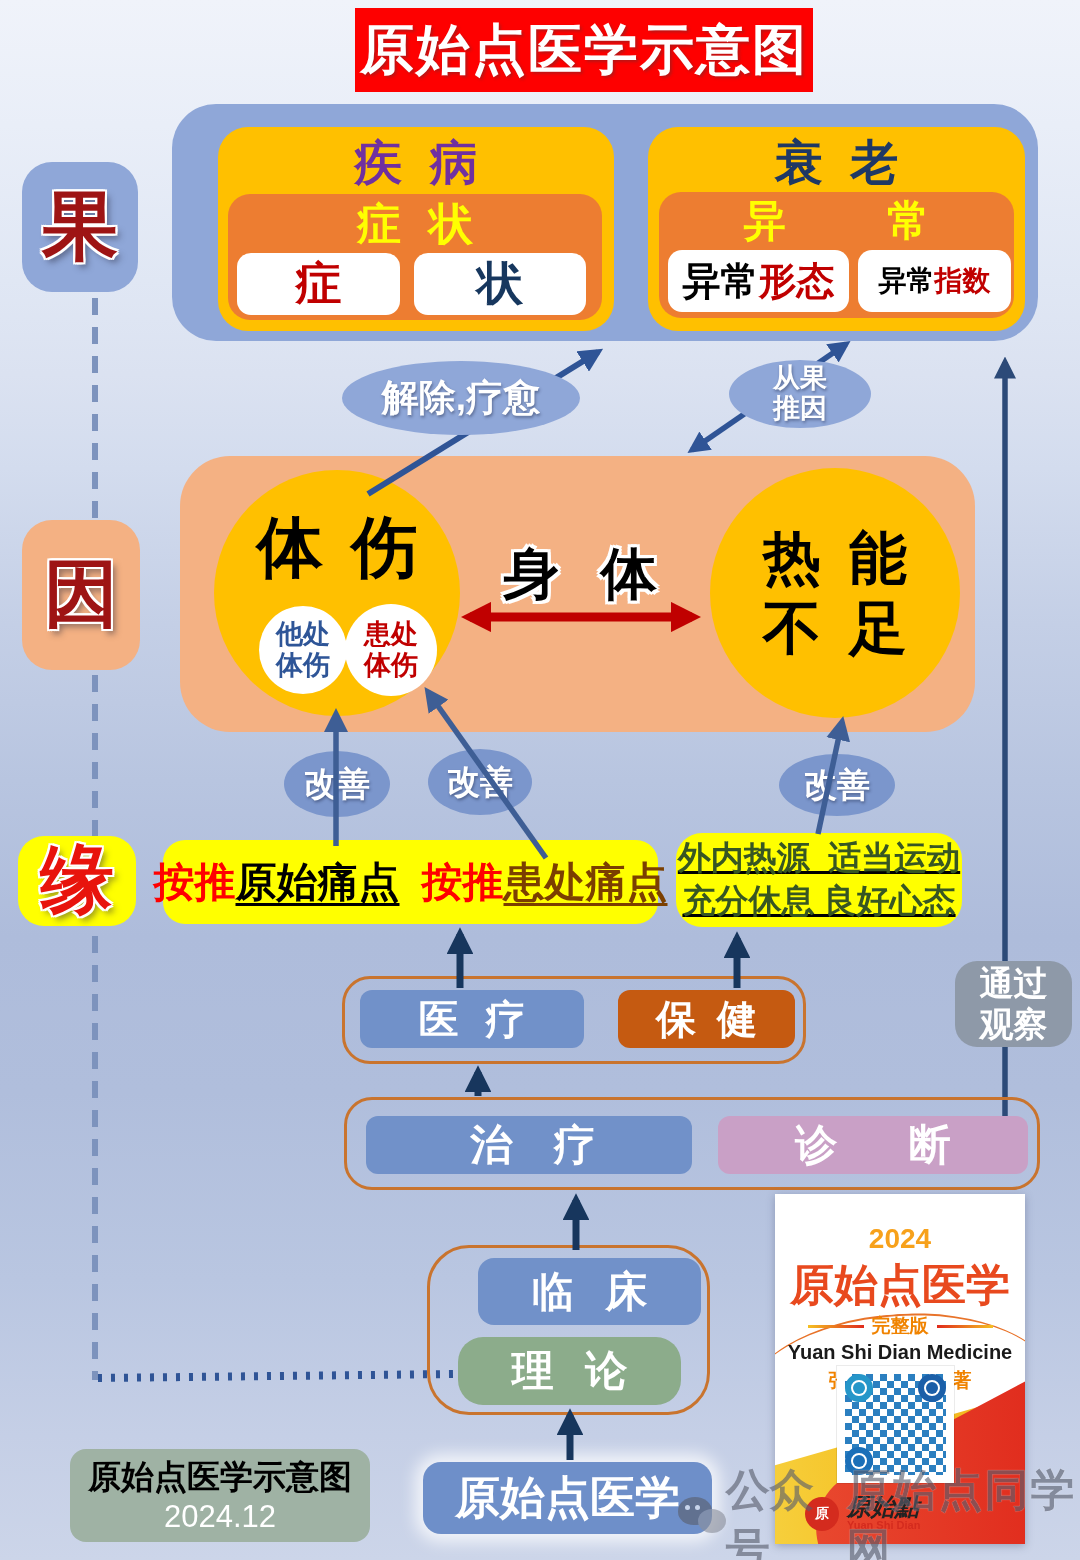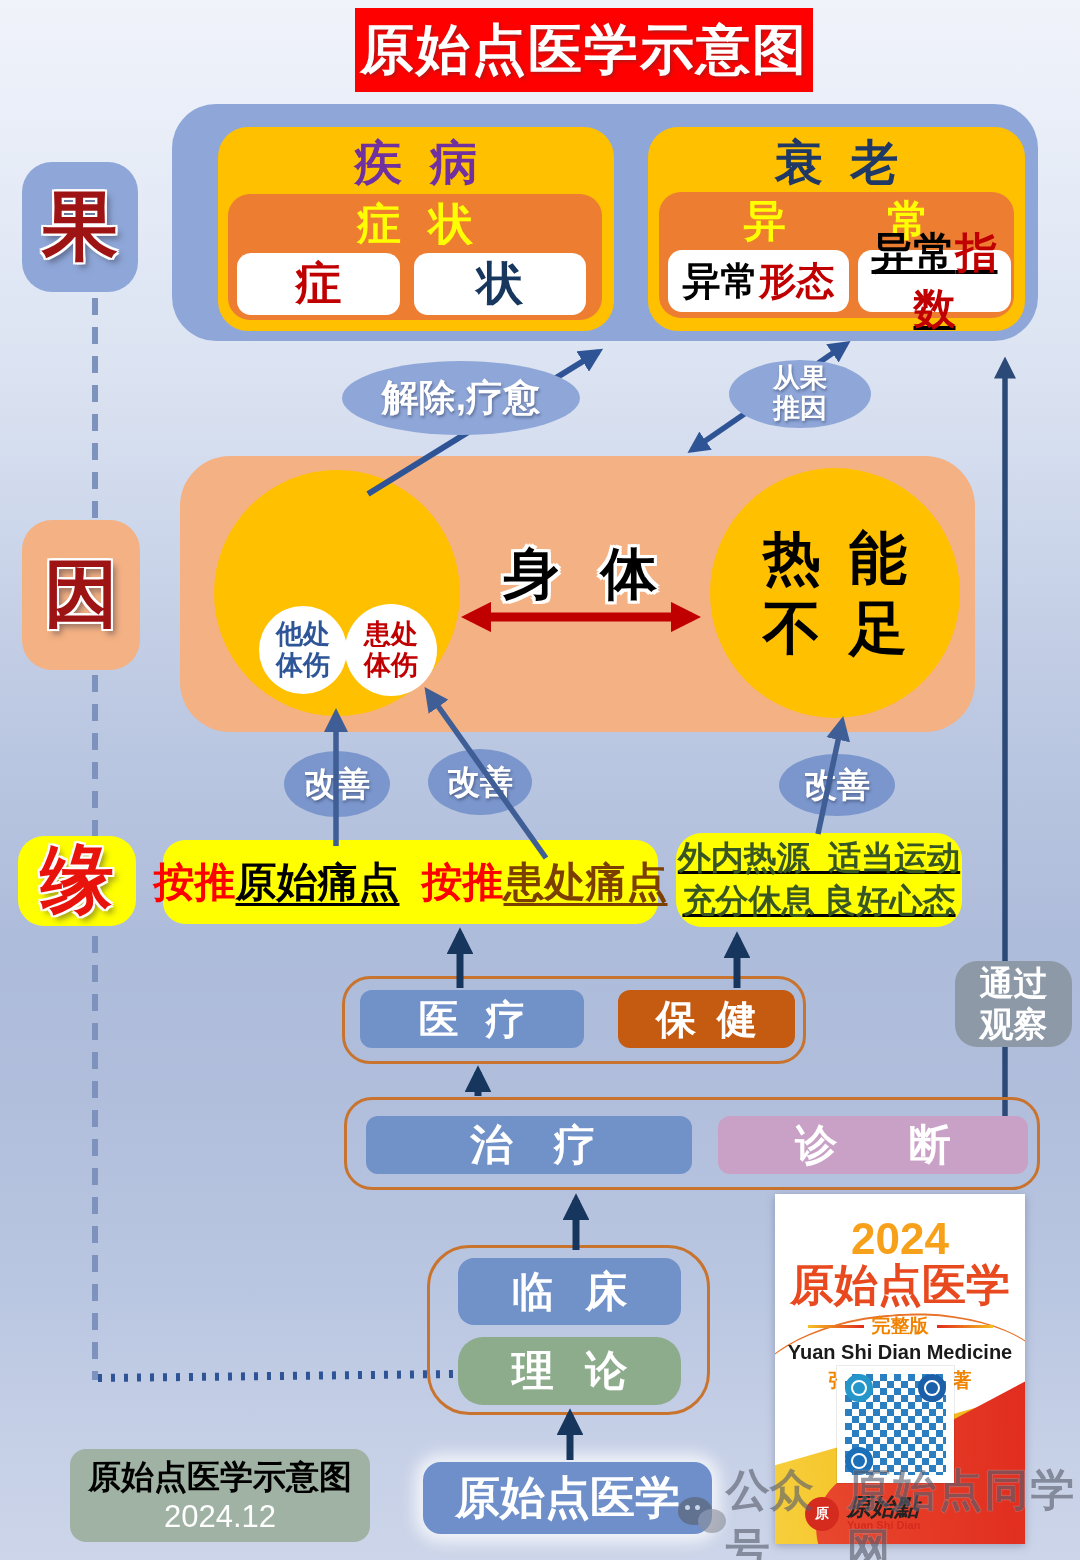--- a/index.html
+++ b/index.html
@@ -64,32 +64,35 @@
     <span class="b" style="color:#1F3864;font-size:48px;word-spacing:14px;">衰 老</span>
   </div>
   <div class="abs" style="left:659px;top:192px;width:355px;height:126px;background:#ED7D31;border-radius:22px;"></div>
   <div class="abs ctr" style="left:659px;top:194px;width:355px;height:54px;">
     <span class="b" style="color:#FFFF00;font-size:42px;word-spacing:90px;">异 常</span>
   </div>
   <div class="abs ctr" style="left:668px;top:250px;width:181px;height:62px;background:#fff;border-radius:14px;">
     <span style="font-size:38px;" class="b"><span style="color:#000;">异常</span><span style="color:#C00000;">形态</span></span>
   </div>
   <div class="abs ctr" style="left:858px;top:250px;width:153px;height:62px;background:#fff;border-radius:14px;">
-    <span style="font-size:42px;text-decoration:underline;" class="b"><span style="color:#000;">异常</span><span style="color:#C00000;">指数</span></span>
+    <span style="font-size:28px;" class="b"><span style="color:#000;">异常</span><span style="color:#C00000;">指数</span></span>
   </div>
 
   <div class="abs ctr" style="left:22px;top:162px;width:116px;height:130px;background:#8FA7D8;border-radius:30px;">
     <span class="b outline-white" style="color:#9E1414;font-size:76px;">果</span>
   </div>
 
   <div class="abs" style="left:180px;top:456px;width:795px;height:276px;background:#F4B183;border-radius:50px;z-index:6;"></div>
 
   <div class="abs" style="left:214px;top:470px;width:246px;height:246px;background:#FFC000;border-radius:50%;z-index:7;"></div>
   <div class="abs" style="left:710px;top:468px;width:250px;height:250px;background:#FFC000;border-radius:50%;z-index:7;"></div>
 
+  <div class="abs ctr" style="left:214px;top:500px;width:246px;height:96px;z-index:9;">
+    <span class="b" style="color:#000;font-size:66px;word-spacing:10px;">体 伤</span>
+  </div>
 
   <div class="abs ctr" style="left:259px;top:606px;width:88px;height:88px;background:#fff;border-radius:50%;z-index:9;">
     <span class="b pre" style="color:#2E5597;font-size:27px;line-height:1.15;">他处
 体伤</span>
   </div>
   <div class="abs ctr" style="left:345px;top:604px;width:92px;height:92px;background:#fff;border-radius:50%;z-index:9;">
     <span class="b pre" style="color:#C00000;font-size:27px;line-height:1.15;">患处
 体伤</span>
   </div>
 
@@ -162,42 +165,42 @@
 
   <div class="abs" style="left:344px;top:1097px;width:696px;height:93px;border:3px solid #C9742E;border-radius:28px;z-index:6;"></div>
   <div class="abs ctr" style="left:366px;top:1116px;width:326px;height:58px;background:#7191C9;border-radius:12px;z-index:7;padding-left:8px;">
     <span class="b" style="color:#fff;font-size:42px;word-spacing:30px;">治 疗</span>
   </div>
   <div class="abs ctr" style="left:718px;top:1116px;width:310px;height:58px;background:#C9A0C6;border-radius:12px;z-index:7;">
     <span class="b" style="color:#fff;font-size:42px;word-spacing:60px;">诊 断</span>
   </div>
 
   <div class="abs" style="left:427px;top:1245px;width:283px;height:170px;border:3px solid #C9742E;border-radius:42px;z-index:6;"></div>
-  <div class="abs ctr" style="left:458px;top:1258px;width:223px;height:67px;background:#7191C9;border-radius:16px;z-index:7;">
+  <div class="abs ctr" style="left:478px;top:1258px;width:223px;height:67px;background:#7191C9;border-radius:16px;z-index:7;">
     <span class="b" style="color:#fff;font-size:42px;word-spacing:20px;">临 床</span>
   </div>
   <div class="abs ctr" style="left:458px;top:1337px;width:223px;height:68px;background:#8CAC8B;border-radius:25px;z-index:7;">
     <span class="b" style="color:#fff;font-size:42px;word-spacing:20px;">理 论</span>
   </div>
 
   <div class="abs ctr" style="left:423px;top:1462px;width:289px;height:72px;background:#6E8FC9;border-radius:18px;z-index:7;box-shadow:0 0 16px 8px rgba(255,255,255,.75);">
     <span class="b" style="color:#fff;font-size:45px;">原始点医学</span>
   </div>
 
   <div class="abs ctr" style="left:70px;top:1449px;width:300px;height:93px;background:#9FB2A4;border-radius:16px;z-index:7;flex-direction:column;">
     <span class="b" style="color:#000;font-size:33px;line-height:1.25;">原始点医学示意图</span>
     <span style="color:#fff;font-size:31px;line-height:1.2;">2024.12</span>
   </div>
 
   <div class="abs" style="left:775px;top:1194px;width:250px;height:350px;background:#fff;z-index:9;overflow:hidden;box-shadow:0 2px 8px rgba(60,70,100,.35);">
     <div class="abs" style="left:-60px;top:232px;width:420px;height:190px;background:linear-gradient(100deg,#F7D74A 0%,#F5C022 45%,#F0A81C 100%);transform:rotate(-16deg);"></div>
     <div class="abs" style="left:60px;top:210px;width:360px;height:260px;background:linear-gradient(115deg,#E94A30 0%,#E02A1C 60%,#C8151E 100%);transform:rotate(-28deg);border-radius:60px 0 0 0;"></div>
     <div class="abs" style="left:-30px;top:120px;width:310px;height:160px;border:0;border-top:2px solid #E8732A;border-radius:50%;transform:rotate(-4deg);"></div>
     <div class="abs ctr" style="left:0;top:22px;width:250px;height:46px;">
-      <span class="b" style="color:#F7A11B;font-size:44px;">2024</span>
+      <span class="b" style="color:#F7A11B;font-size:28px;">2024</span>
     </div>
     <div class="abs ctr" style="left:0;top:66px;width:250px;height:50px;">
       <span class="b" style="color:#E8491E;font-size:44px;">原始点医学</span>
     </div>
     <div class="abs ctr" style="left:0;top:120px;width:250px;height:24px;">
       <span style="display:inline-block;width:56px;height:3px;background:linear-gradient(90deg,#F5C022,#E02A1C);margin-right:8px;"></span>
       <span class="b" style="color:#F08300;font-size:19px;">完整版</span>
       <span style="display:inline-block;width:56px;height:3px;background:linear-gradient(90deg,#E02A1C,#F5C022);margin-left:8px;"></span>
     </div>
     <div class="abs ctr" style="left:0;top:144px;width:250px;height:28px;">

